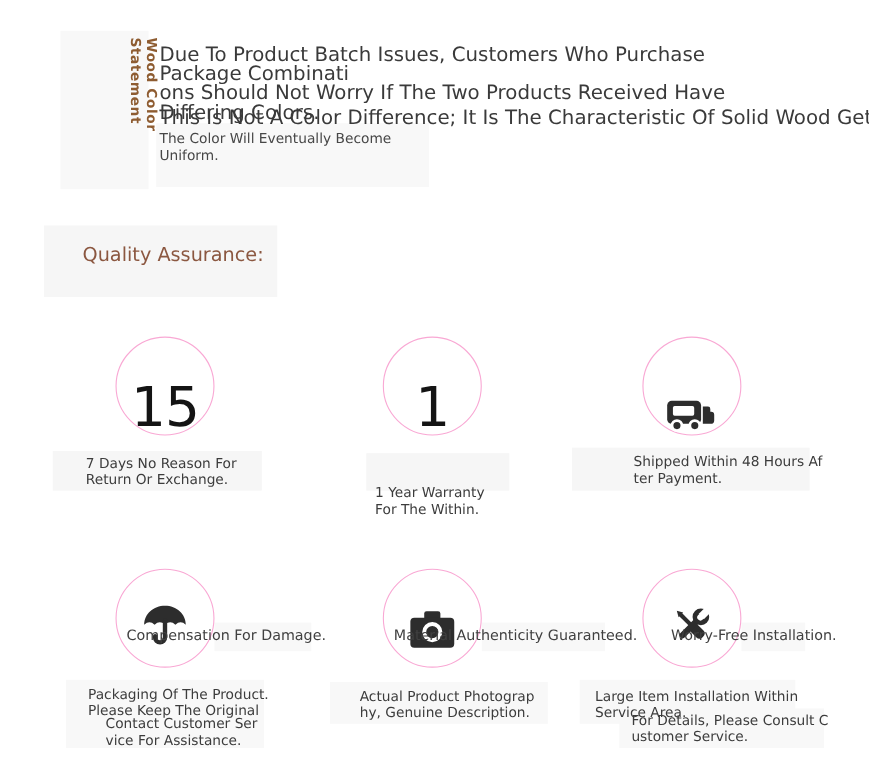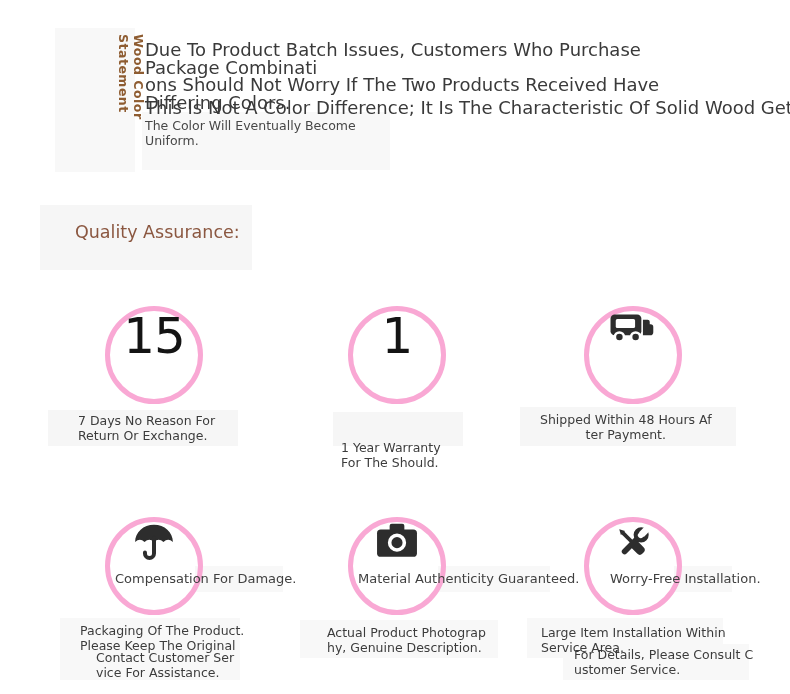--- a/index.html
+++ b/index.html
@@ -19,34 +19,34 @@
   .para{position:absolute;left:145px;font-size:18px;line-height:17.5px;color:#3a3a3a;}
   .para.p1{top:41px;width:560px;}
   .para.p2{top:99px;white-space:nowrap;}
   .para.small{top:119px;font-size:12.5px;line-height:14.5px;color:#474747;}
 
   
   .qa-heading{position:absolute;left:75px;top:222px;font-size:17.5px;color:#8b5740;}
 
   
   .circle{
-    position:absolute;width:88px;height:88px;border:5px solid #f9a8d4;border-radius:50%;
-    display:flex;align-items:flex-start;justify-content:center;background:transparent;
+    position:absolute;width:88px;height:88px;border:1px solid #f9a8d4;border-radius:50%;
+    display:flex;align-items:flex-end;justify-content:center;background:transparent;
   }
   .r1{top:306px;} .r2{top:517px;}
   .cx1{left:105px;} .cx2{left:348px;} .cx3{left:584px;}
   .circle .num{font-size:50px;color:#141414;letter-spacing:-1px;line-height:1;}
   .r2 .icn{margin-bottom:16px;}
   .icn svg{display:block;}
 
   
   .cap{position:absolute;font-size:12.5px;line-height:14.5px;color:#3c3c3c;}
   .cap.c1{left:78px;top:414px;}
   .cap.c2{left:341px;top:416px;margin-top:25px;}
-  .cap.c3{left:540px;top:413px;text-align:center;}
+  .cap.c3{left:576px;top:413px;}
   .overlaytext{position:absolute;font-size:13px;color:#404040;white-space:nowrap;}
   .o1{left:115px;top:571px;} .o2{left:358px;top:571px;} .o3{left:610px;top:571px;}
   .cap.b1{left:80px;top:624px;}
   .cap.b1b{left:96px;top:651px;}
   .cap.b2{left:315px;top:626px;margin-left:12px;}
   .cap.b3{left:541px;top:626px;}
   .cap.b3b{left:574px;top:648px;}
 </style>
 </head>
 <body>
@@ -97,21 +97,21 @@
       </svg>
     </span>
   </div>
 
   <div class="cap c1">
     <div>7 Days No Reason For</div>
     <div>Return Or Exchange.</div>
   </div>
   <div class="cap c2">
     <div>1 Year Warranty</div>
-    <div>For The Should.</div>
+    <div>For The Within.</div>
   </div>
   <div class="cap c3">
     <div>Shipped Within 48 Hours Af</div>
     <div>ter Payment.</div>
   </div>
 
   <div class="circle r2 cx1">
     <span class="icn">
       <svg width="42" height="42" viewBox="0 0 40 40" fill="#2d2d2d" xmlns="http://www.w3.org/2000/svg">
         <path d="M2 19 C2 9.5 10 2.5 20 2.5 C30 2.5 38 9.5 38 19 q-4.5 -4.2 -9 0 q-4.5 -4.2 -9 0 q-4.5 -4.2 -9 0 q-4.5 -4.2 -9 0 Z"></path>

